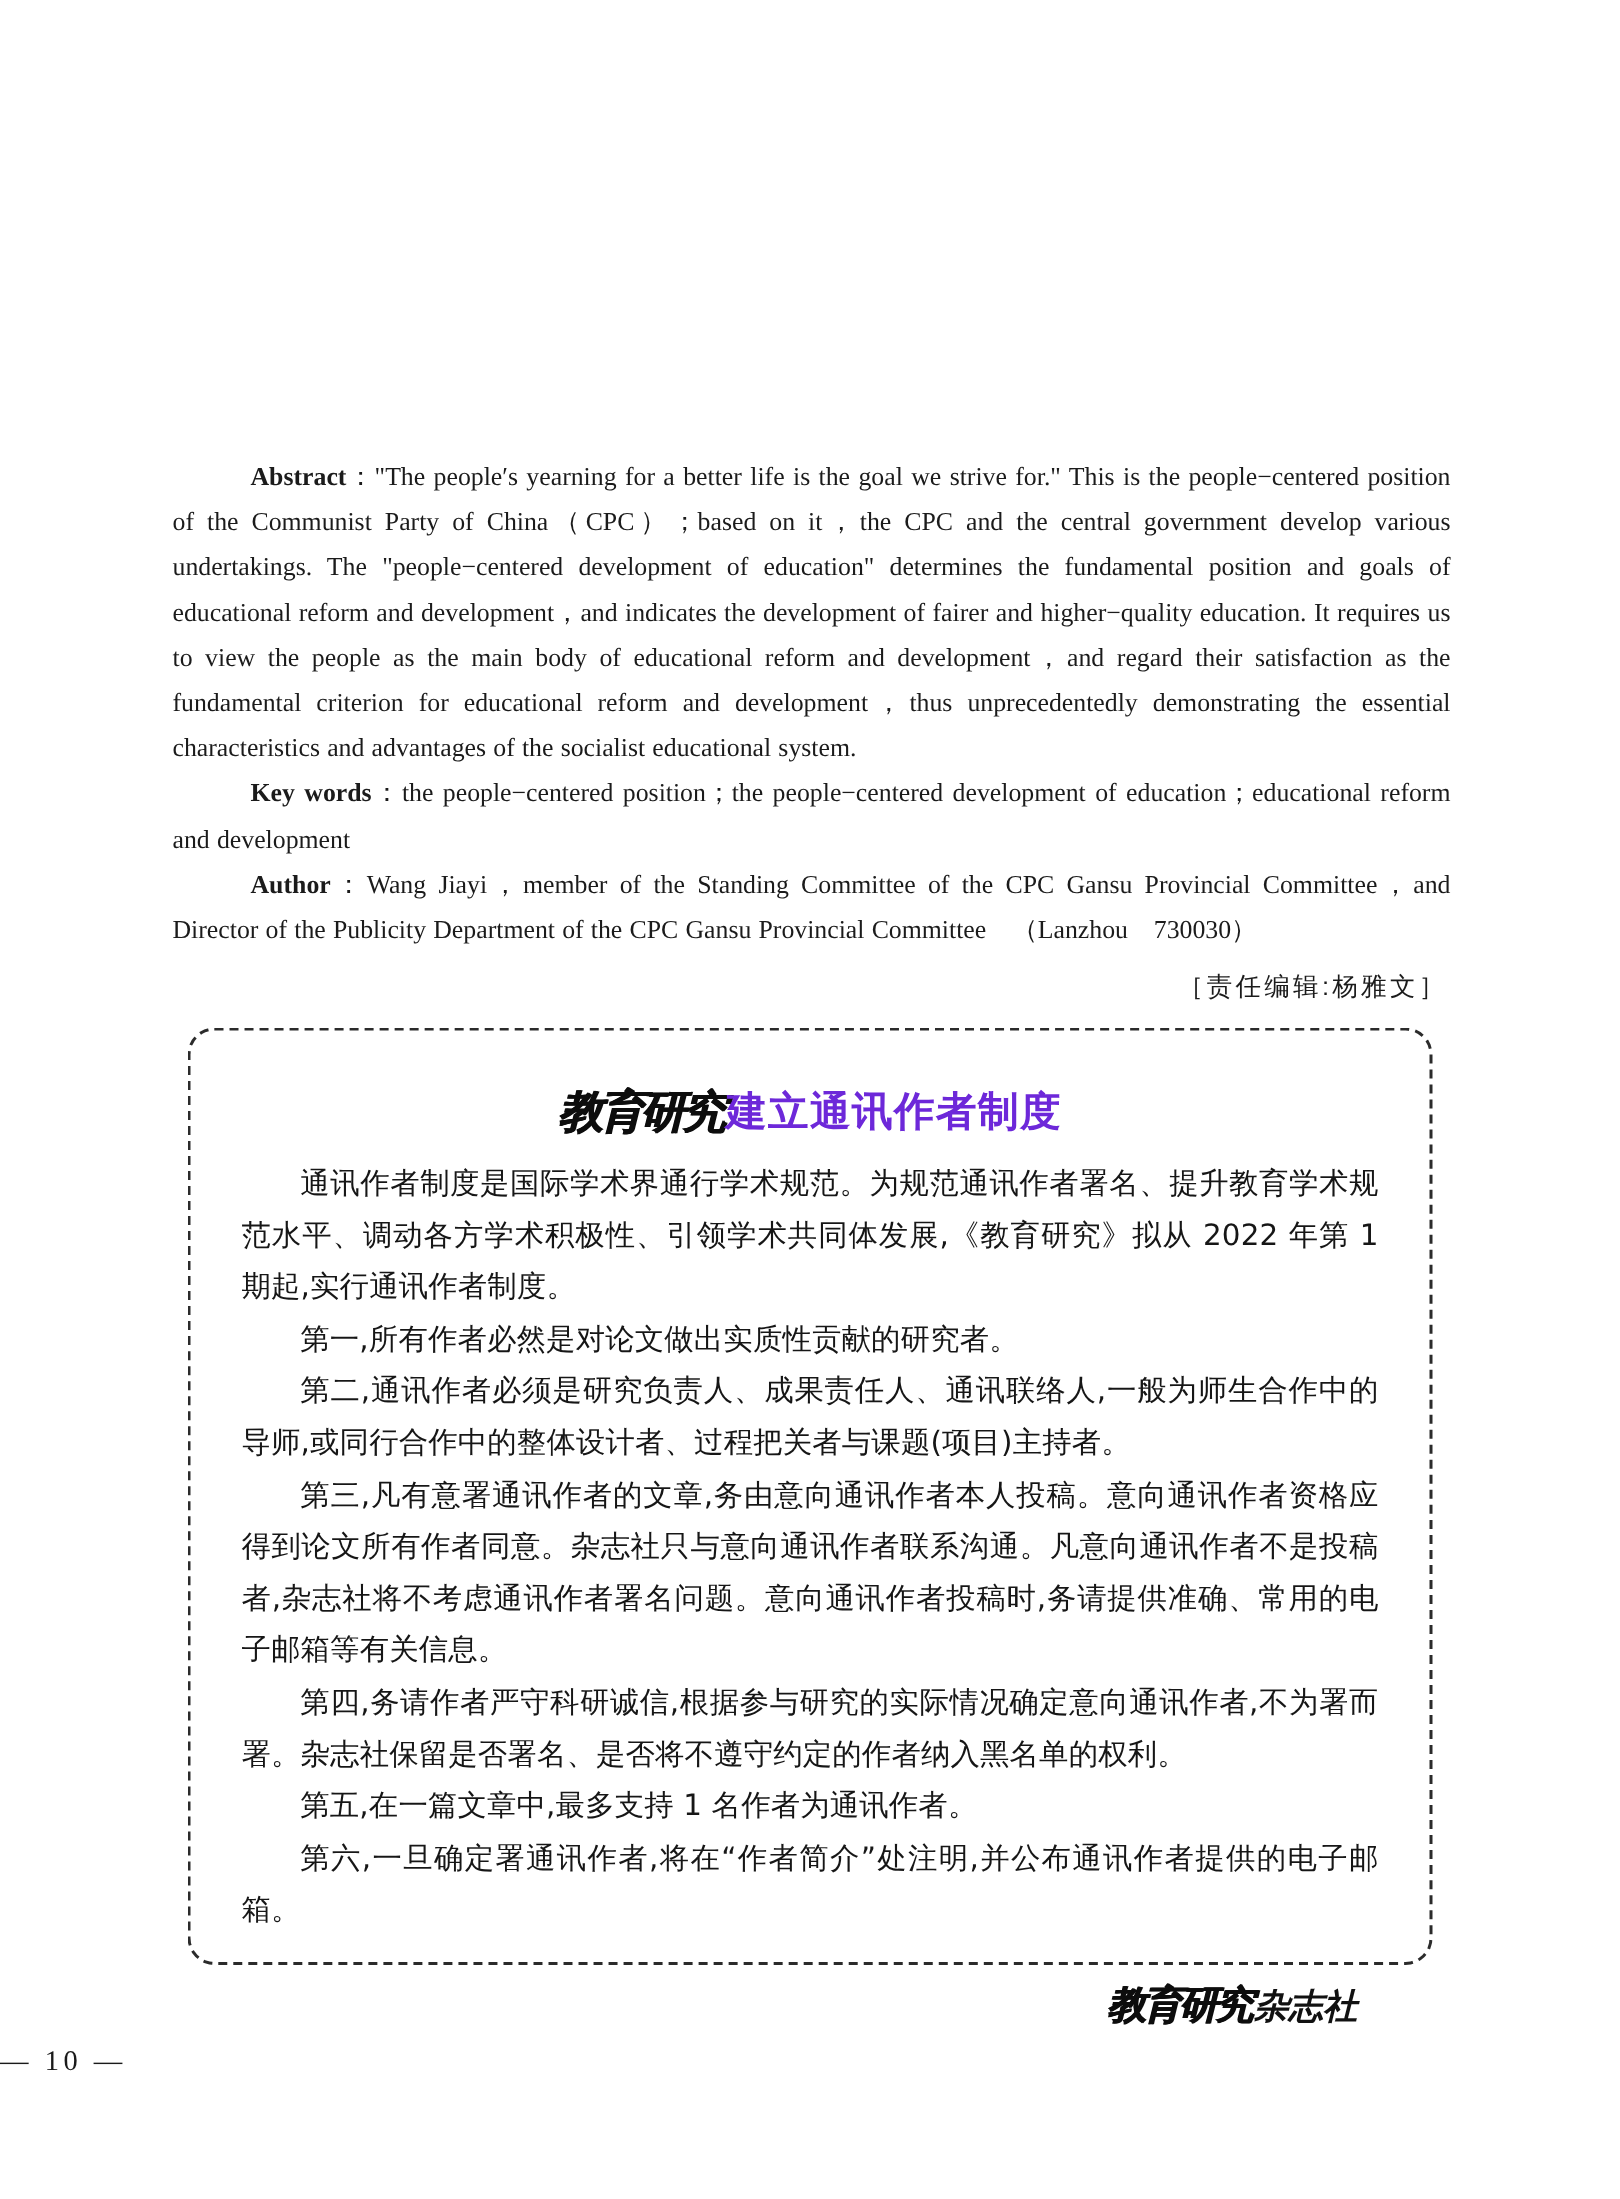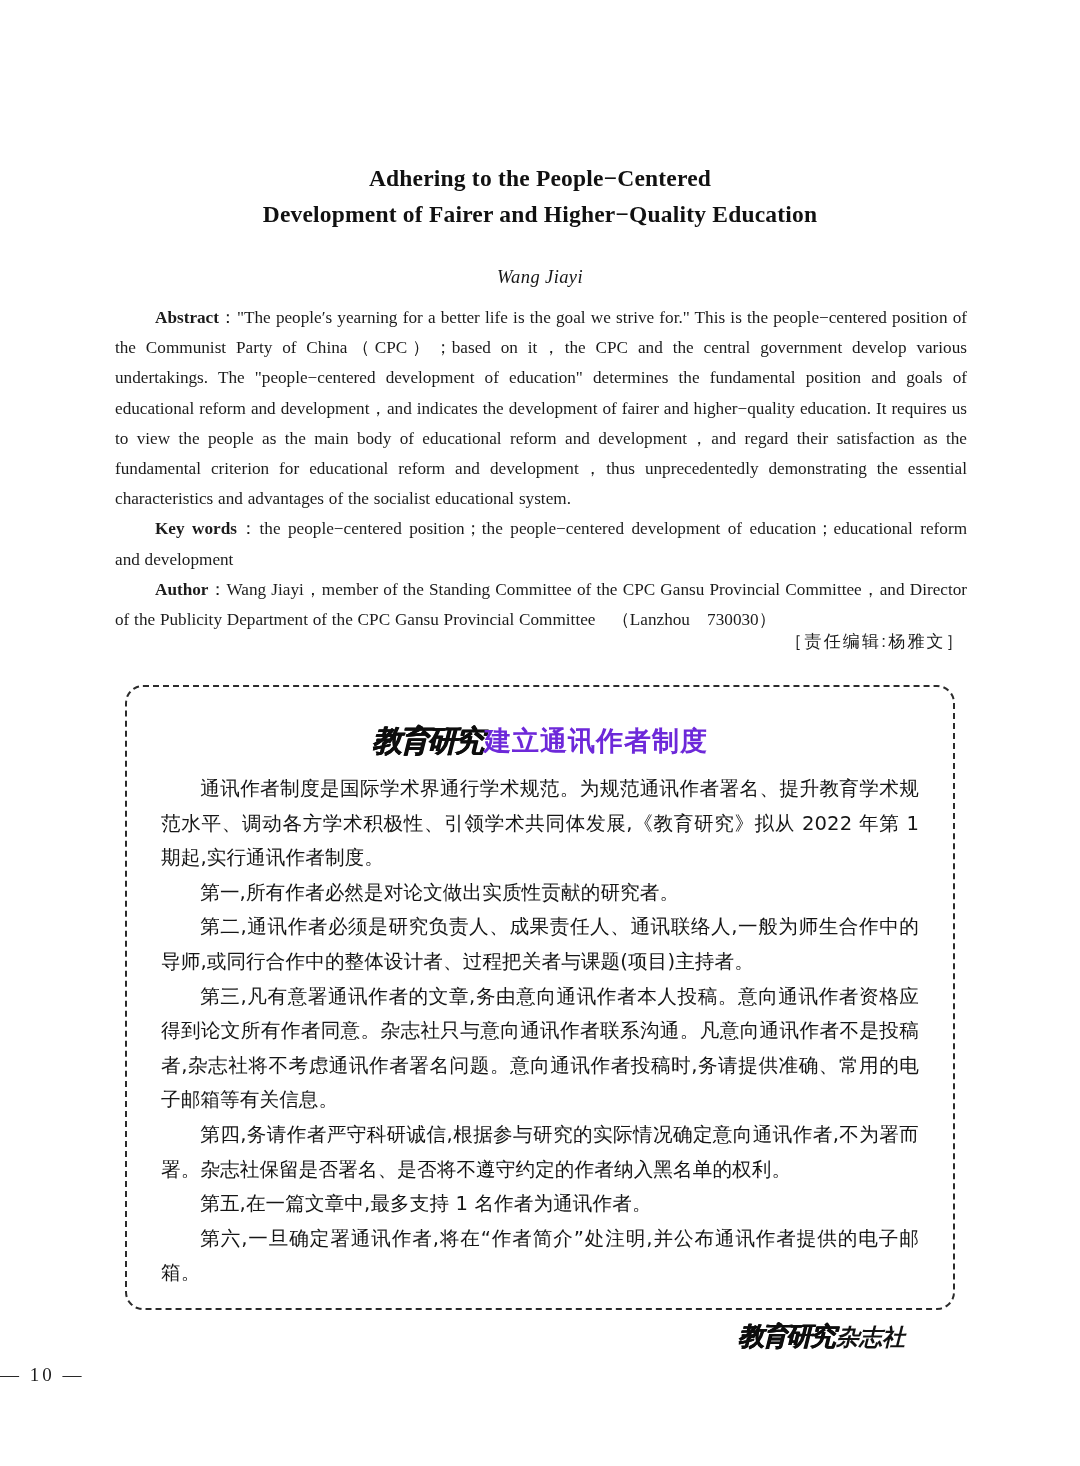--- a/index.html
+++ b/index.html
@@ -62,29 +62,29 @@
     line-height: 30.2px;
     text-align: justify;
     text-justify: inter-word;
     color: #1b1b1b;
     margin: 0;
     word-spacing: 0.5px;
   }
   .para + .para { margin-top: 0px; }
   .para .lead {
     font-weight: bold;
-    margin-left: 40px;
+    margin-left: 52px;
   }
   .colon-cn { font-family: "Liberation Serif", "DejaVu Serif", serif; }
 
   
   .editor-note {
     position: absolute;
     right: 115px;
-    top: 630px;
+    top: 646px;
     font-family: Liberation Sans, sans-serif;
     font-size: 17px;
     letter-spacing: 2.2px;
     color: #1b1b1b;
     white-space: nowrap;
   }
 
   
   .notice-box {
     position: absolute;
@@ -168,25 +168,20 @@
     font-size: 19px;
     color: #1a1a1a;
     letter-spacing: 3px;
   }
 </style>
 </head>
 <body>
 
 <div class="page">
 
-  <div class="article-head">
-    <div class="title-line">Adhering to the People−Centered</div>
-    <div class="title-line">Development of Fairer and Higher−Quality Education</div>
-    <div class="author-line">Wang Jiayi</div>
-  </div>
 
   <div class="abs-block">
 
     <p class="para"><span class="lead">Abstract</span><span class="colon-cn">：</span><span>"The people′s yearning for a better life is the goal we strive for." This is the people−centered position of the Communist Party of China（CPC）；based on it，the CPC and the central government develop various undertakings. The "people−centered development of education" determines the fundamental position and goals of educational reform and development，and indicates the development of fairer and higher−quality education. It requires us to view the people as the main body of educational reform and development，and regard their satisfaction as the fundamental criterion for educational reform and development，thus unprecedentedly demonstrating the essential characteristics and advantages of the socialist educational system.</span></p>
 
     <p class="para"><span class="lead">Key words</span><span class="colon-cn">：</span><span>the people−centered position；the people−centered development of education；educational reform and development</span></p>
 
     <p class="para"><span class="lead">Author</span><span class="colon-cn">：</span><span>Wang Jiayi，member of the Standing Committee of the CPC Gansu Provincial Committee，and Director of the Publicity Department of the CPC Gansu Provincial Committee　（Lanzhou　730030）</span></p>
 
   </div>

